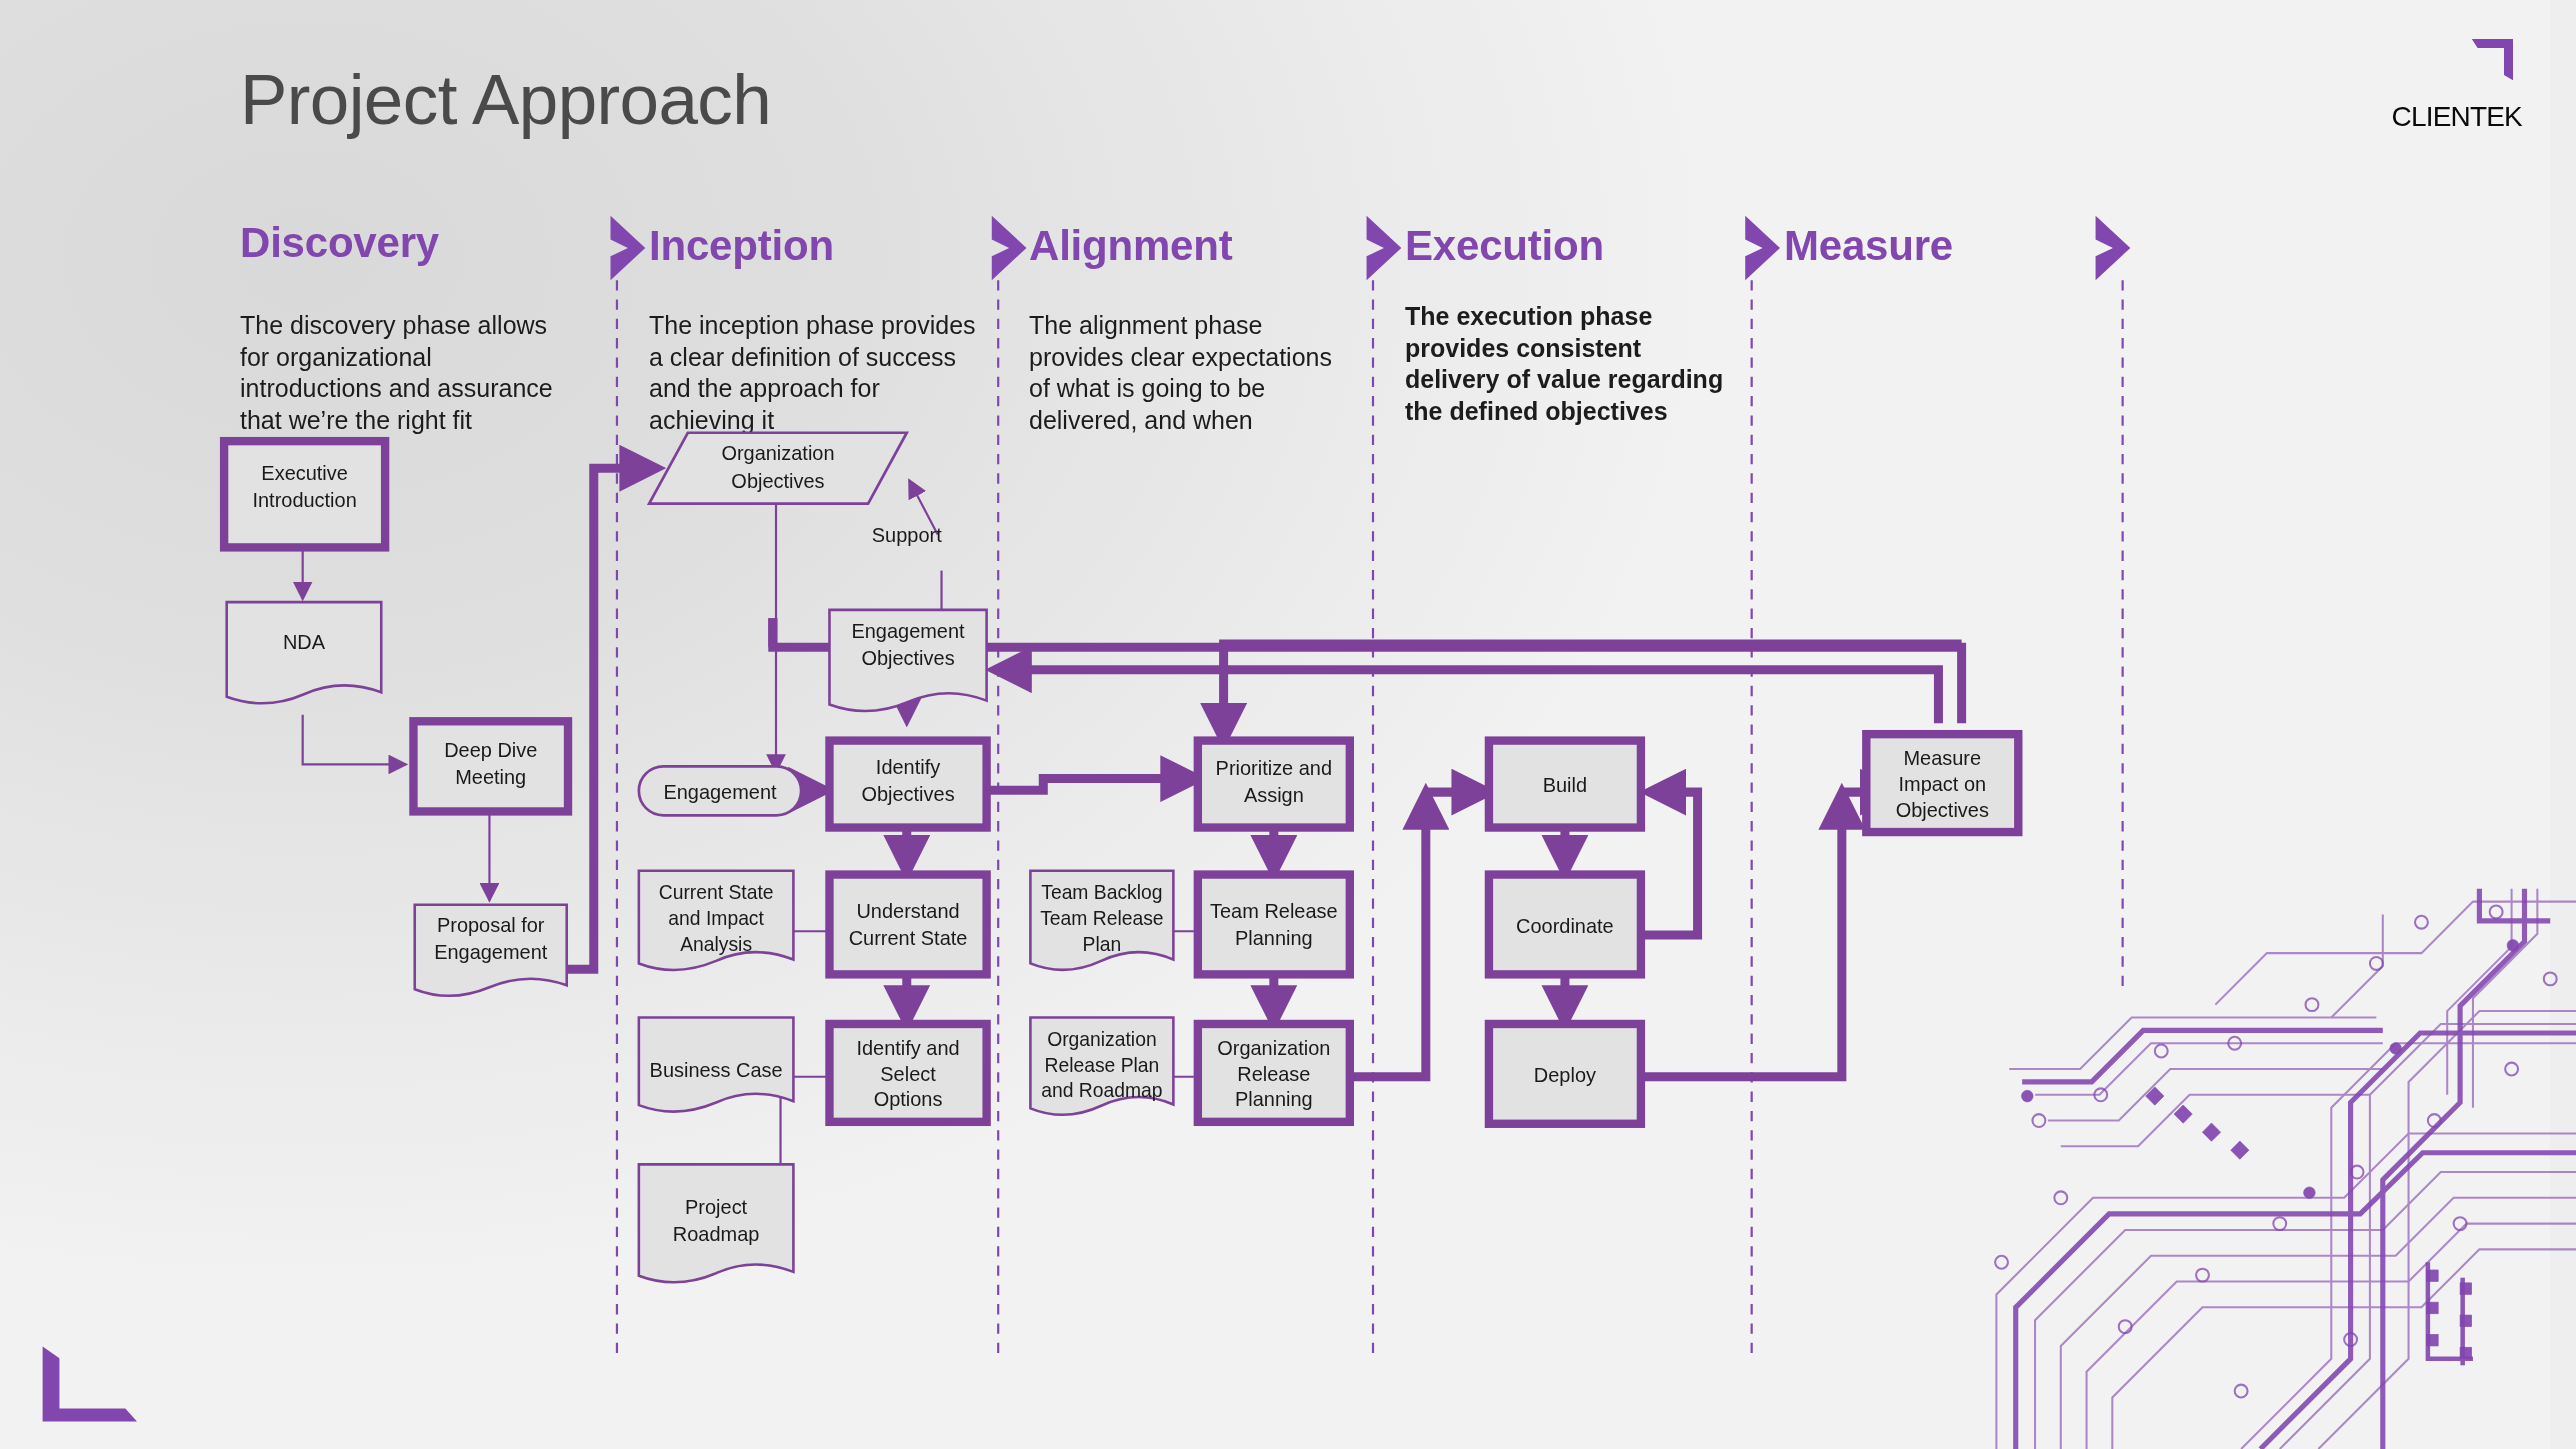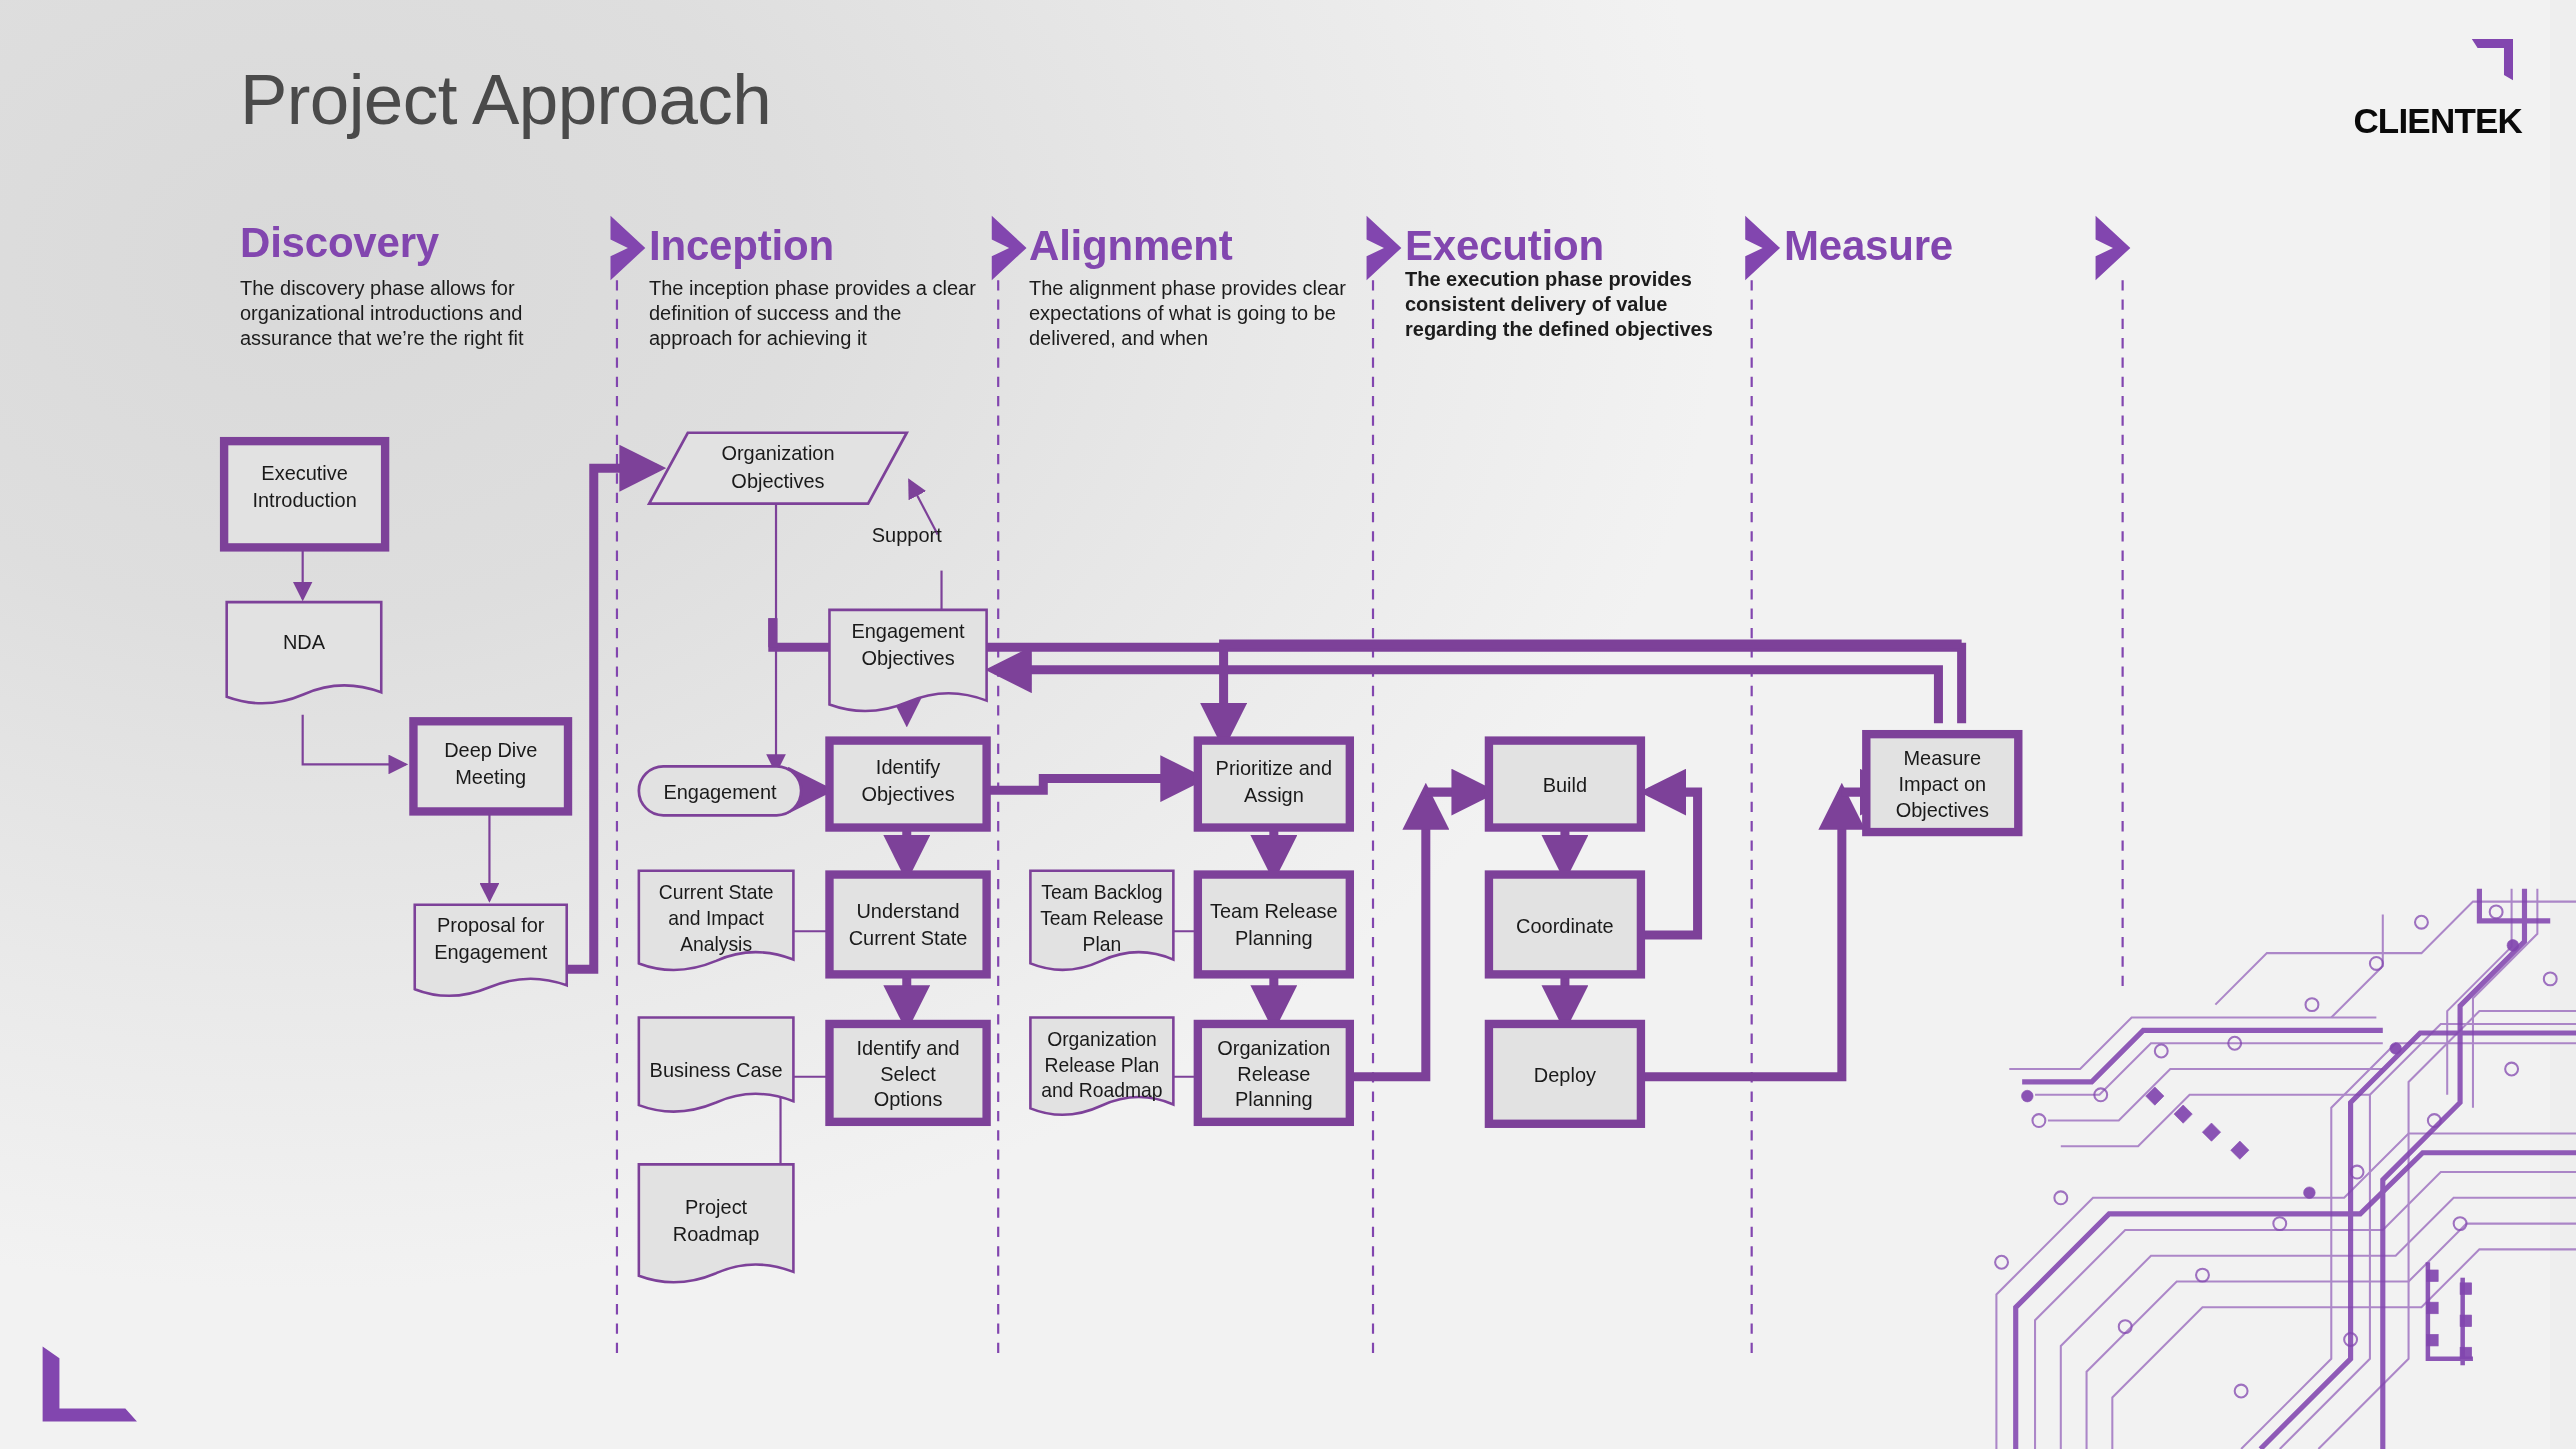--- a/index.html
+++ b/index.html
@@ -18,31 +18,32 @@
   .nodeText{
     font-family:"Liberation Sans","DejaVu Sans",sans-serif;
     fill:#1a1a1a;font-size:31px;text-anchor:middle;
   }
   .nodeText.sm{font-size:30px;}
   .phaseTitle{
     position:absolute;color:#8246AF;font-size:42px;font-weight:bold;
     letter-spacing:-0.2px;white-space:nowrap;
   }
   .phaseDesc{
-    position:absolute;color:#1c1c1c;font-size:20px;line-height:1.26;
+    position:absolute;color:#1c1c1c;font-size:25px;line-height:1.26;
     font-weight:400;
+    margin-top:34px;
   }
   #pageTitle{
     position:absolute;left:240px;top:59px;
     font-size:71px;color:#4a4a4a;font-weight:400;letter-spacing:-0.6px;
     font-family:"Liberation Sans","DejaVu Sans",sans-serif;
   }
   #logo{position:absolute;right:28px;top:31px;text-align:right;}
   #logoWord{
-    font-size:35px;font-weight:bold;color:#0a0a0a;letter-spacing:-0.8px;
+    font-size:28px;font-weight:normal;color:#0a0a0a;letter-spacing:-0.8px;
     font-family:"Liberation Sans","DejaVu Sans",sans-serif;line-height:1;
   }
   #cornerBL{position:absolute;left:40px;bottom:19.3px;}
 </style>
 </head>
 <body>
 
 <div id="slide">
 
   <div id="pageTitle">Project Approach</div>

